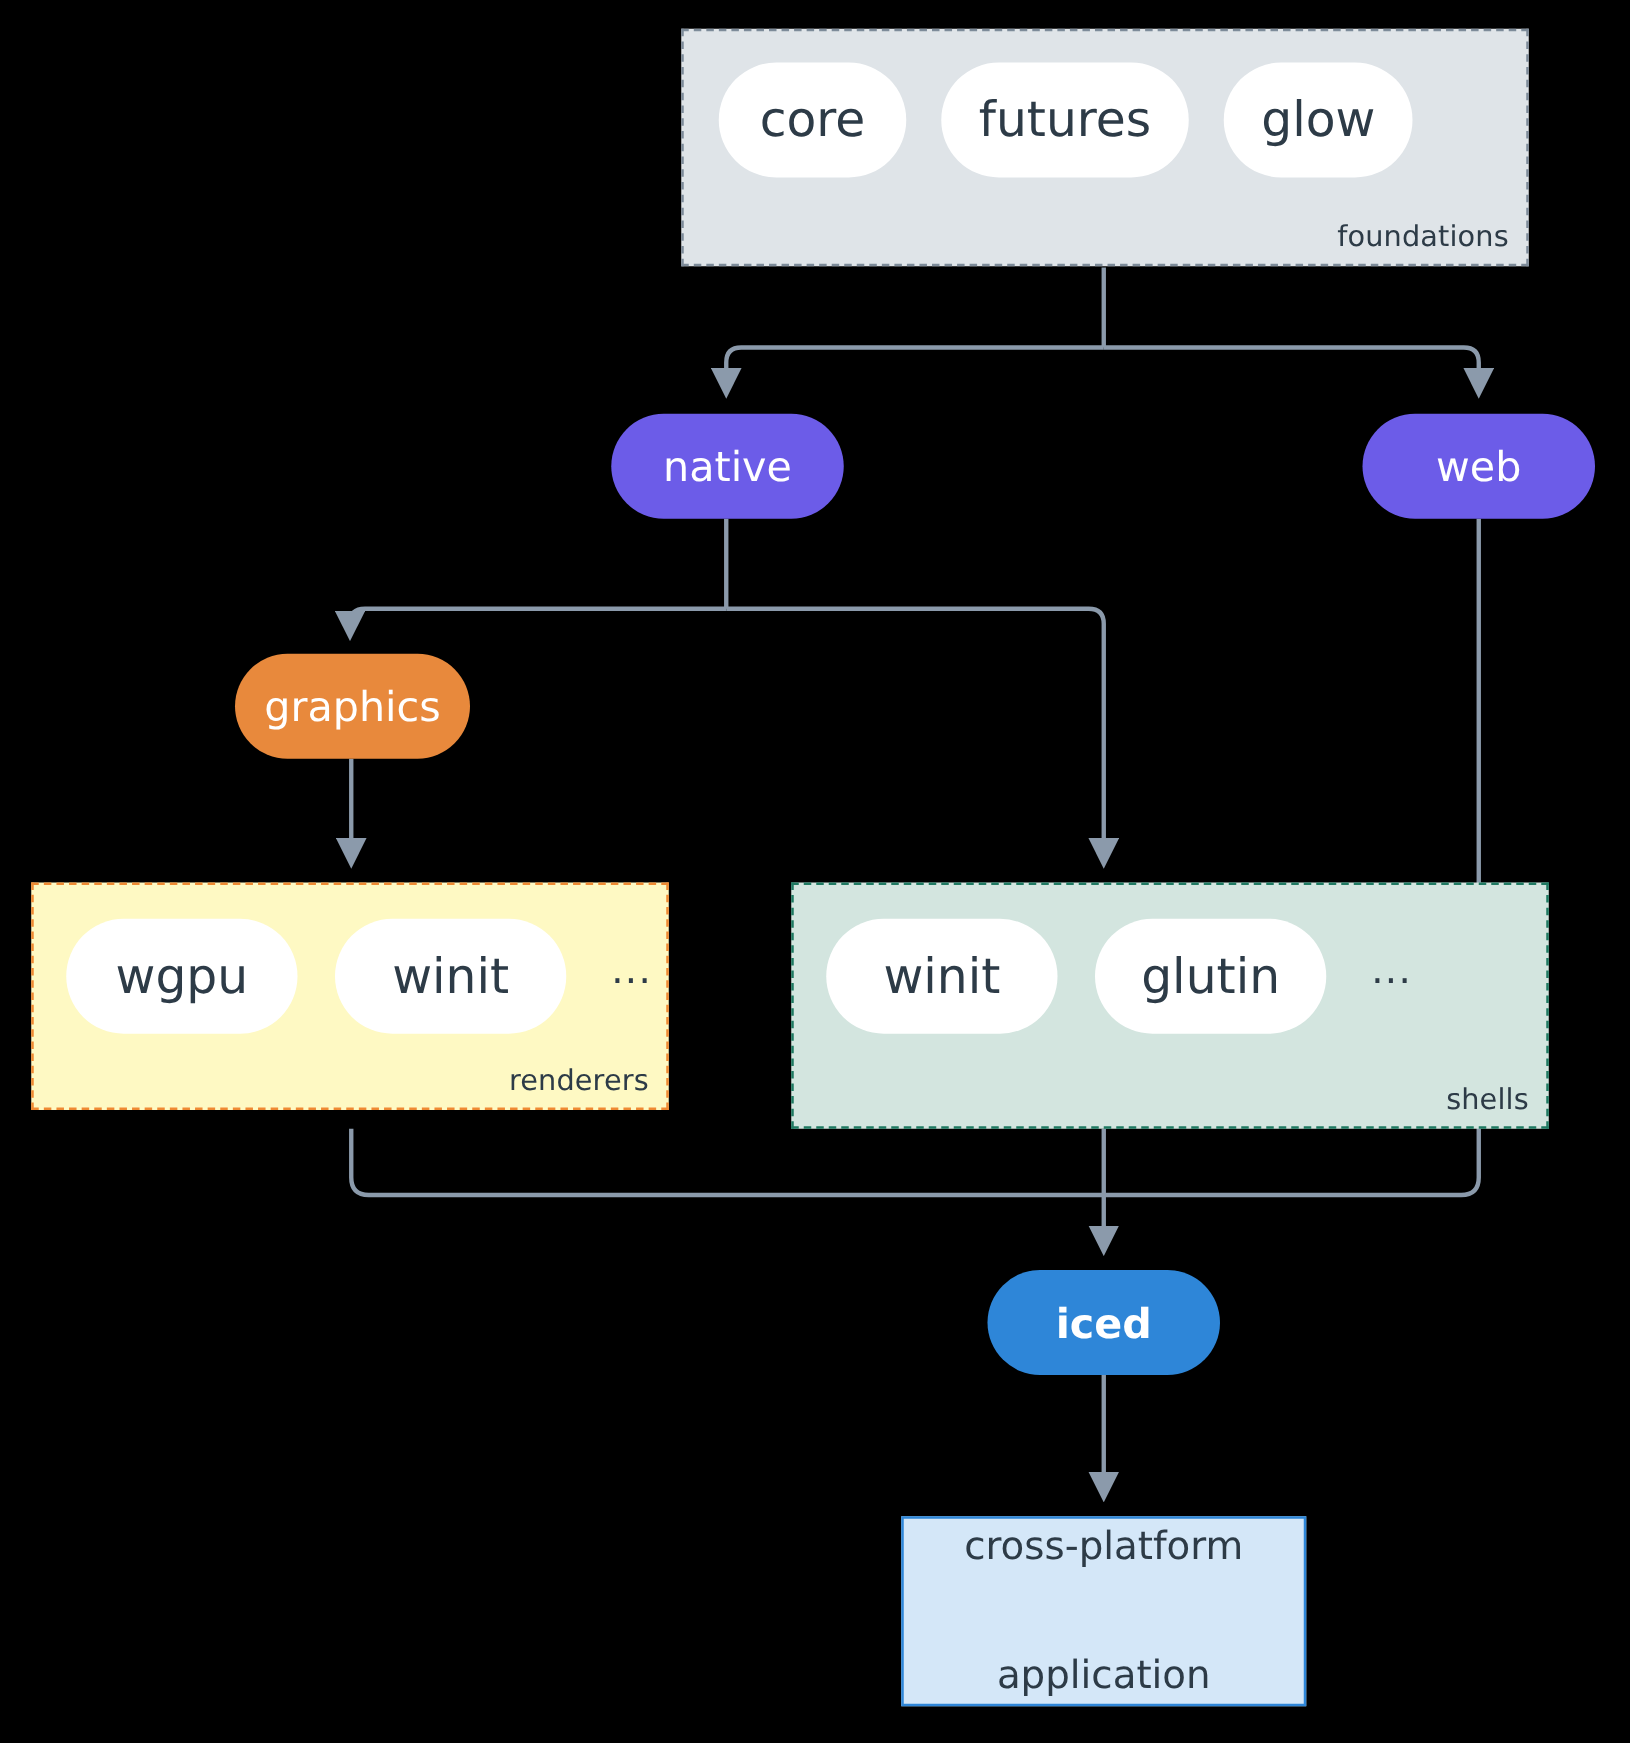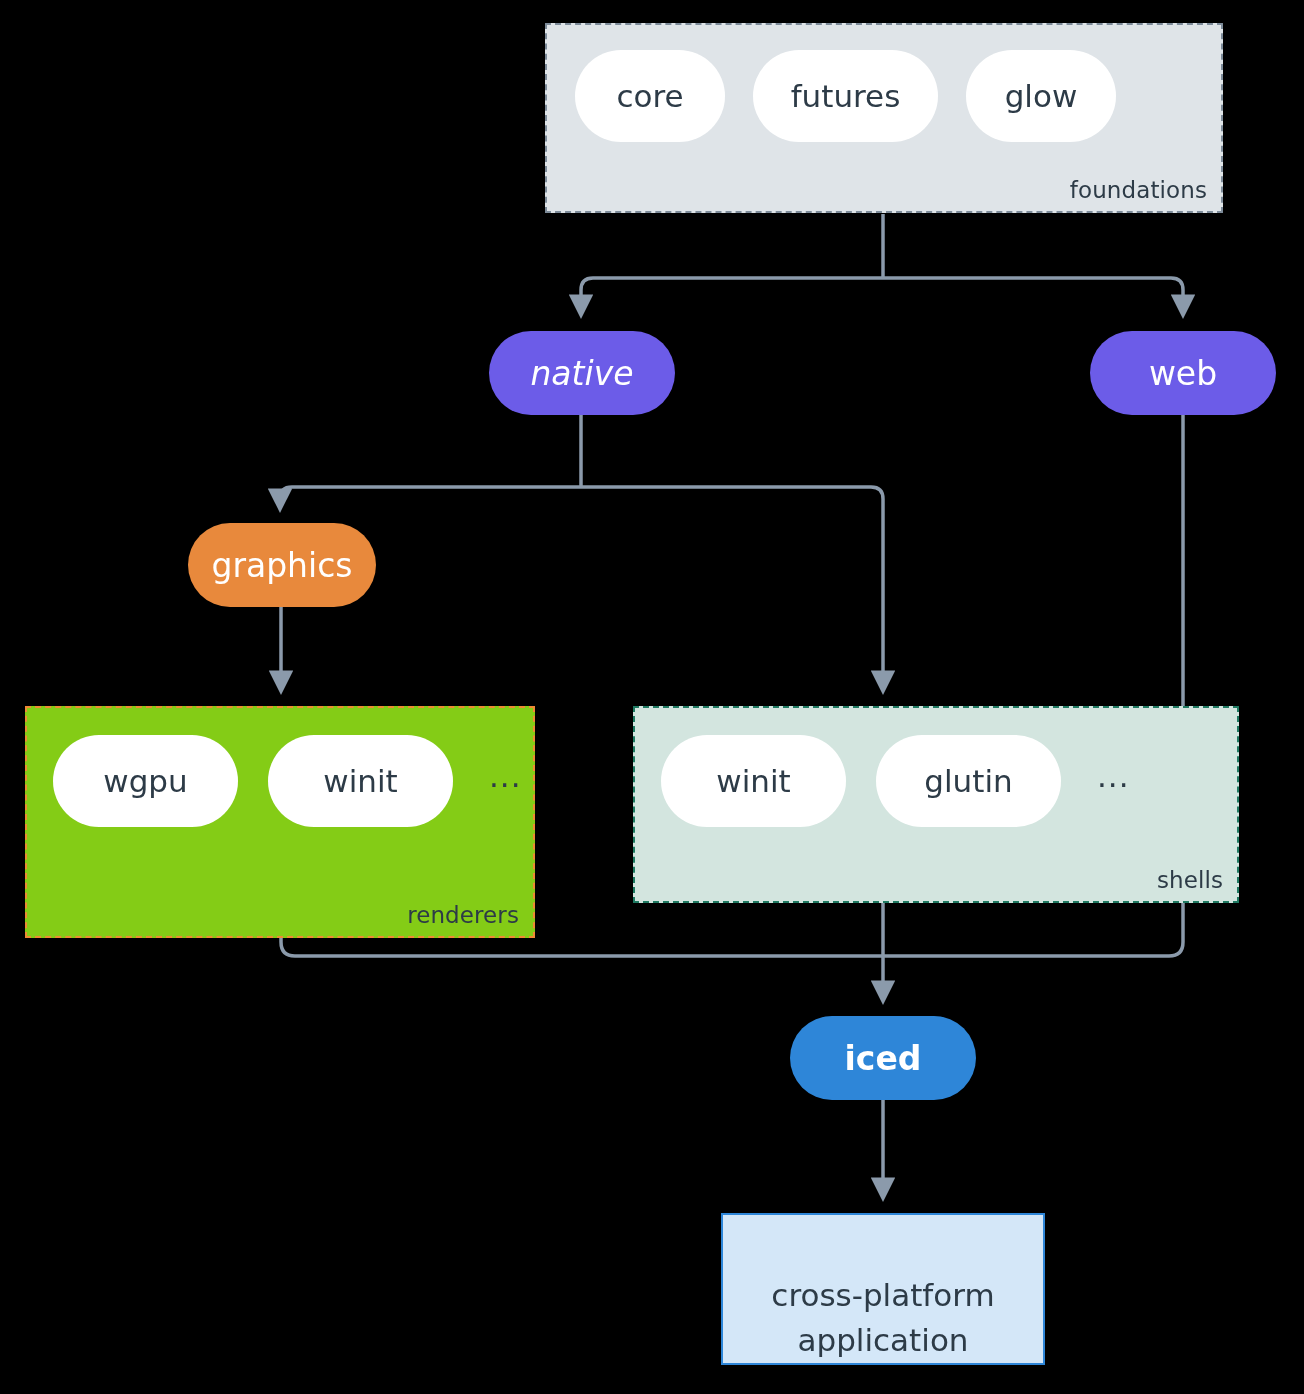--- a/index.html
+++ b/index.html
@@ -61,22 +61,22 @@
   #group-foundations .chips {
     left: 28px;
     top: 25px;
     gap: 28px;
   }
 
   #group-renderers {
     left: 25px;
     top: 706px;
     width: 510px;
-    height: 232px;
-    background: #84cc16;
+    height: 182px;
+    background: #fef9c3;
     border: 2px dashed #ef8a33;
   }
   #group-renderers .chips {
     left: 26px;
     top: 27px;
     gap: 30px;
   }
 
   #group-shells {
     left: 633px;
@@ -96,21 +96,21 @@
   .chip {
     background: #ffffff;
     border-radius: 48px;
     height: 92px;
     min-width: 150px;
     padding: 0 30px;
     display: flex;
     align-items: center;
     justify-content: center;
     box-sizing: border-box;
-    font-size: 31px;
+    font-size: 39px;
     color: #2d3b47;
     white-space: nowrap;
   }
   .chip.wide { min-width: 185px; }
   .ellipsis {
     font-size: 31px;
     color: #2d3b47;
     padding: 0 6px;
     letter-spacing: 1px;
     line-height: 1;
@@ -128,21 +128,20 @@
     font-size: 33px;
     white-space: nowrap;
     box-sizing: border-box;
   }
   #node-native {
     left: 489px;
     top: 331px;
     width: 186px;
     height: 84px;
     background: #6c5ce8;
-    font-style: italic;
   }
   #node-web {
     left: 1090px;
     top: 331px;
     width: 186px;
     height: 84px;
     background: #6c5ce8;
   }
   #node-graphics {
     left: 188px;
@@ -166,21 +165,21 @@
     left: 721px;
     top: 1213px;
     width: 324px;
     height: 152px;
     background: #d4e7f8;
     border: 2px solid #2e86d8;
     box-sizing: border-box;
     display: flex;
     flex-direction: column;
     align-items: center;
-    justify-content: flex-end;
+    justify-content: space-between;
     color: #2d3b47;
     font-size: 31px;
     line-height: 1.45;
   }
 </style>
 </head>
 <body>
 
 <div id="stage">
 

